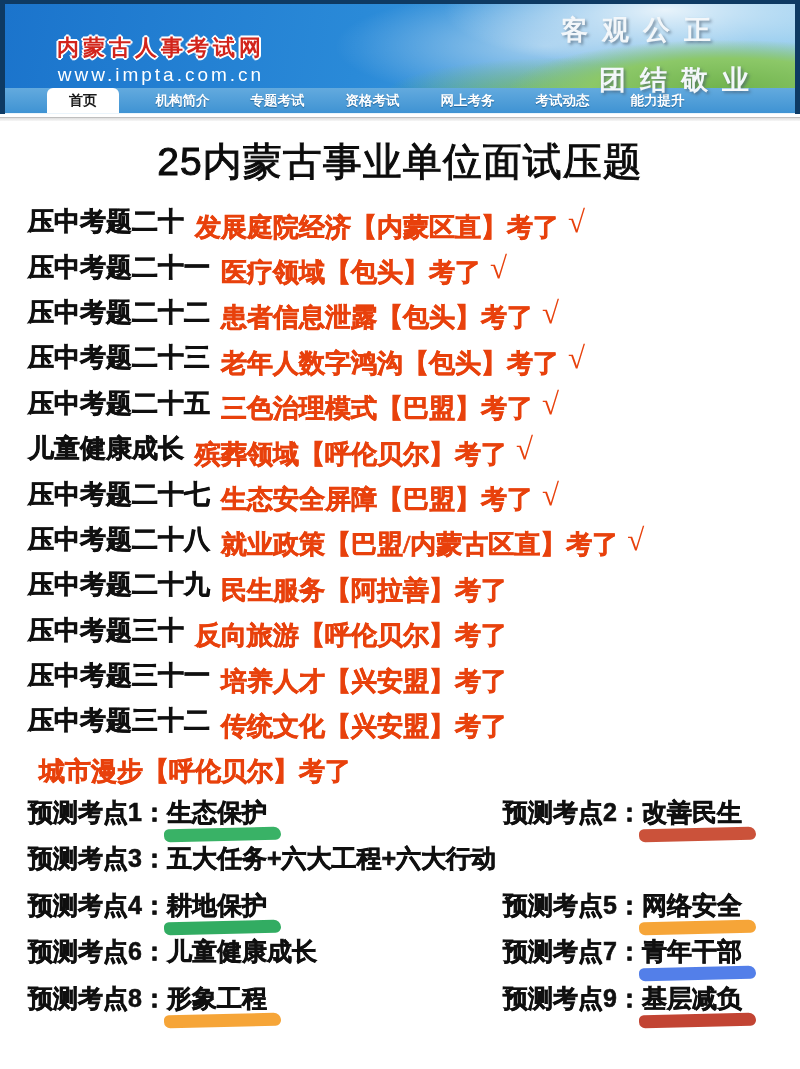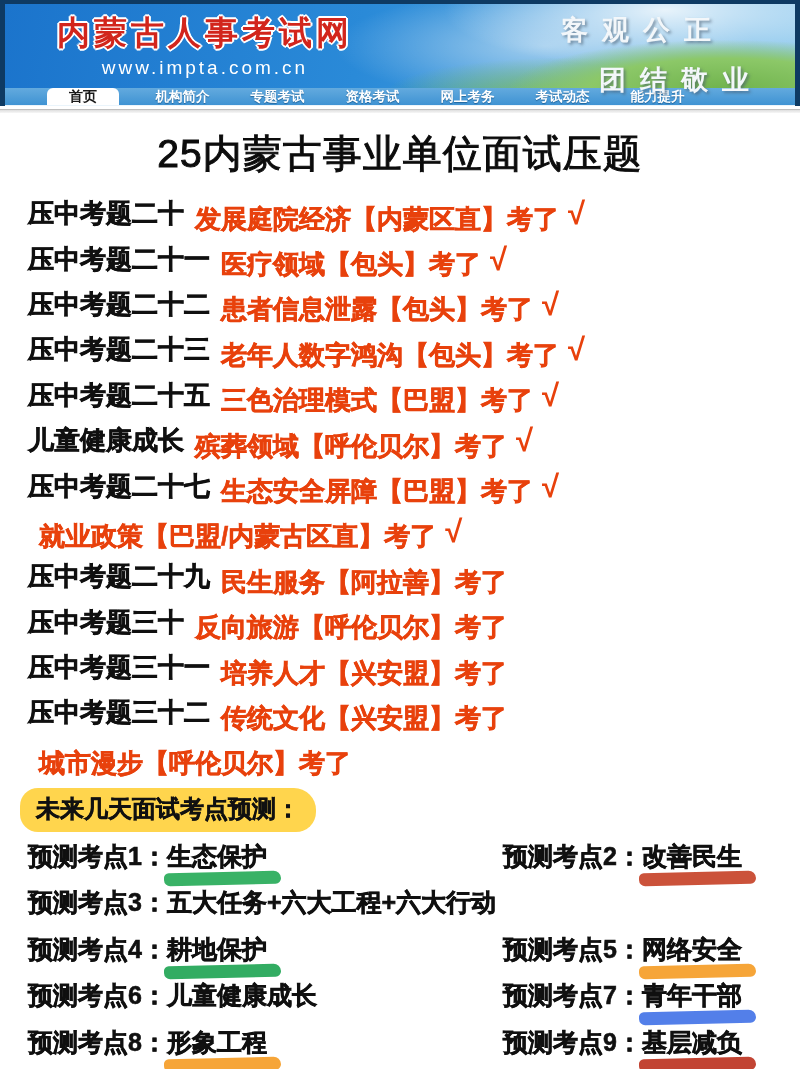--- a/index.html
+++ b/index.html
@@ -20,38 +20,39 @@
     position:relative; height:84px;
     background-image:
       radial-gradient(ellipse 300px 70px at 720px 86px, #6fb24c 0%, #8cc868 45%, rgba(140,200,104,0) 72%),
       radial-gradient(ellipse 260px 55px at 560px 92px, #7fbe5a 0%, rgba(127,190,90,0) 70%),
       radial-gradient(ellipse 340px 90px at 660px 6px, rgba(255,255,255,.85) 0%, rgba(255,255,255,0) 65%),
       radial-gradient(ellipse 300px 80px at 540px 42px, rgba(255,255,255,.5) 0%, rgba(255,255,255,0) 70%),
       linear-gradient(100deg, #1b74cc 0%, #2a8ad8 45%, #4ea4e0 78%, #8ec9ee 100%);
   }
   .logo-block { position:absolute; left:52px; top:7px; text-align:center; cursor:pointer; }
   .site-name {
-    font-family:"DejaVu Serif", serif; font-size:33px; font-weight:900;
+    font-family:"DejaVu Serif", serif; font-size:22px; font-weight:900;
     color:var(--site-name-red,#d2251c); letter-spacing:4px; white-space:nowrap;
     text-shadow:-2px 0 0 #fff, 2px 0 0 #fff, 0 -2px 0 #fff, 0 2px 0 #fff,
                 -1px -1px 0 #fff, 1px -1px 0 #fff, -1px 1px 0 #fff, 1px 1px 0 #fff;
+    margin-top:22px;
   }
   .site-url {
     margin-top:1px; font-size:19px; font-weight:400; color:#fff; letter-spacing:3px;
   }
   .slogan {
     position:absolute; right:32px; top:8px;
     font-family:"DejaVu Serif", serif; font-weight:700; font-size:27px;
     color:#f3f7fa; letter-spacing:14px; white-space:nowrap;
     text-shadow:2px 2px 3px rgba(70,90,110,.6);
   }
   .slogan-line2 { margin-left:38px; margin-top:14px; }
 
   .nav {
-    display:flex; align-items:stretch; height:18px; padding-left:42px;
+    display:flex; align-items:stretch; height:26px; padding-left:42px;
     background:linear-gradient(var(--nav-blue-light,#63aade), var(--nav-blue,#3f93d3));
     border-bottom:1px solid #eaf4fb;
   }
   .nav-tab {
     display:flex; align-items:center; justify-content:center;
     width:95px; color:#fff; font-size:13.5px; font-weight:700; cursor:pointer;
     text-shadow:0 1px 1px rgba(0,60,110,.55); white-space:nowrap;
   }
   .nav-tab.active {
     width:72px; margin-right:16px; background:#fff; color:#1a1a1a;
@@ -61,21 +62,21 @@
   .nav-underline { height:4px; margin-top:3px; border-top:1px solid #bfbfbf;
     background:linear-gradient(#dedede,#f7f7f7); }
 
   
   .title {
     margin:14px 0 6px; text-align:center; font-size:39px; font-weight:400;
     color:#0c0c0c; letter-spacing:1px; -webkit-text-stroke:1px #0c0c0c;
   }
 
   
-  .q-list { padding:4px 0 0 28px; }
+  .q-list { padding:4px 0 0 28px;font-family:Liberation Serif, serif; }
   .q-row { height:45.4px; display:flex; align-items:center; white-space:nowrap; }
   .q-label { font-size:26px; font-weight:900; color:#101010; -webkit-text-stroke:.6px #101010; }
   .q-topic { font-size:26px; font-weight:900; margin-left:11px;
     color:var(--accent-red,#e8410c);margin-top:11px; -webkit-text-stroke:.6px var(--accent-red,#e8410c); }
   .q-check { font-size:31px; font-weight:700; margin-left:9px;
     color:var(--accent-red,#e8410c); line-height:1; }
 
   
   .forecast-heading-wrap { margin:8px 0 2px 20px; height:42px; display:flex; align-items:center; }
   .forecast-heading {
@@ -185,20 +186,21 @@
     <span class="q-check">√</span>
   </div>
 
   <div class="q-row">
     <span class="q-label">压中考题二十七</span>
     <span class="q-topic">生态安全屏障【巴盟】考了</span>
     <span class="q-check">√</span>
   </div>
 
   <div class="q-row">
+    <span class="q-label">压中考题二十八</span>
     <span class="q-topic">就业政策【巴盟/内蒙古区直】考了</span>
     <span class="q-check">√</span>
   </div>
 
   <div class="q-row">
     <span class="q-label">压中考题二十九</span>
     <span class="q-topic">民生服务【阿拉善】考了</span>
 
   </div>
 
@@ -219,23 +221,20 @@
     <span class="q-topic">传统文化【兴安盟】考了</span>
 
   </div>
 
   <div class="q-row">
     <span class="q-topic">城市漫步【呼伦贝尔】考了</span>
 
   </div>
 </div>
 
-  <div class="forecast-heading-wrap">
-    <span class="forecast-heading">未来几天面试考点预测：</span>
-  </div>
 
   <div id="forecast">
   <div class="f-row">
   <div class="f-item">
     <span class="f-label">预测考点1：</span>
     <span class="f-topic-wrap">
       <span class="f-topic">生态保护</span>
       <span class="f-underline" style="background: rgb(46, 174, 94);"></span>
     </span>
   </div>

